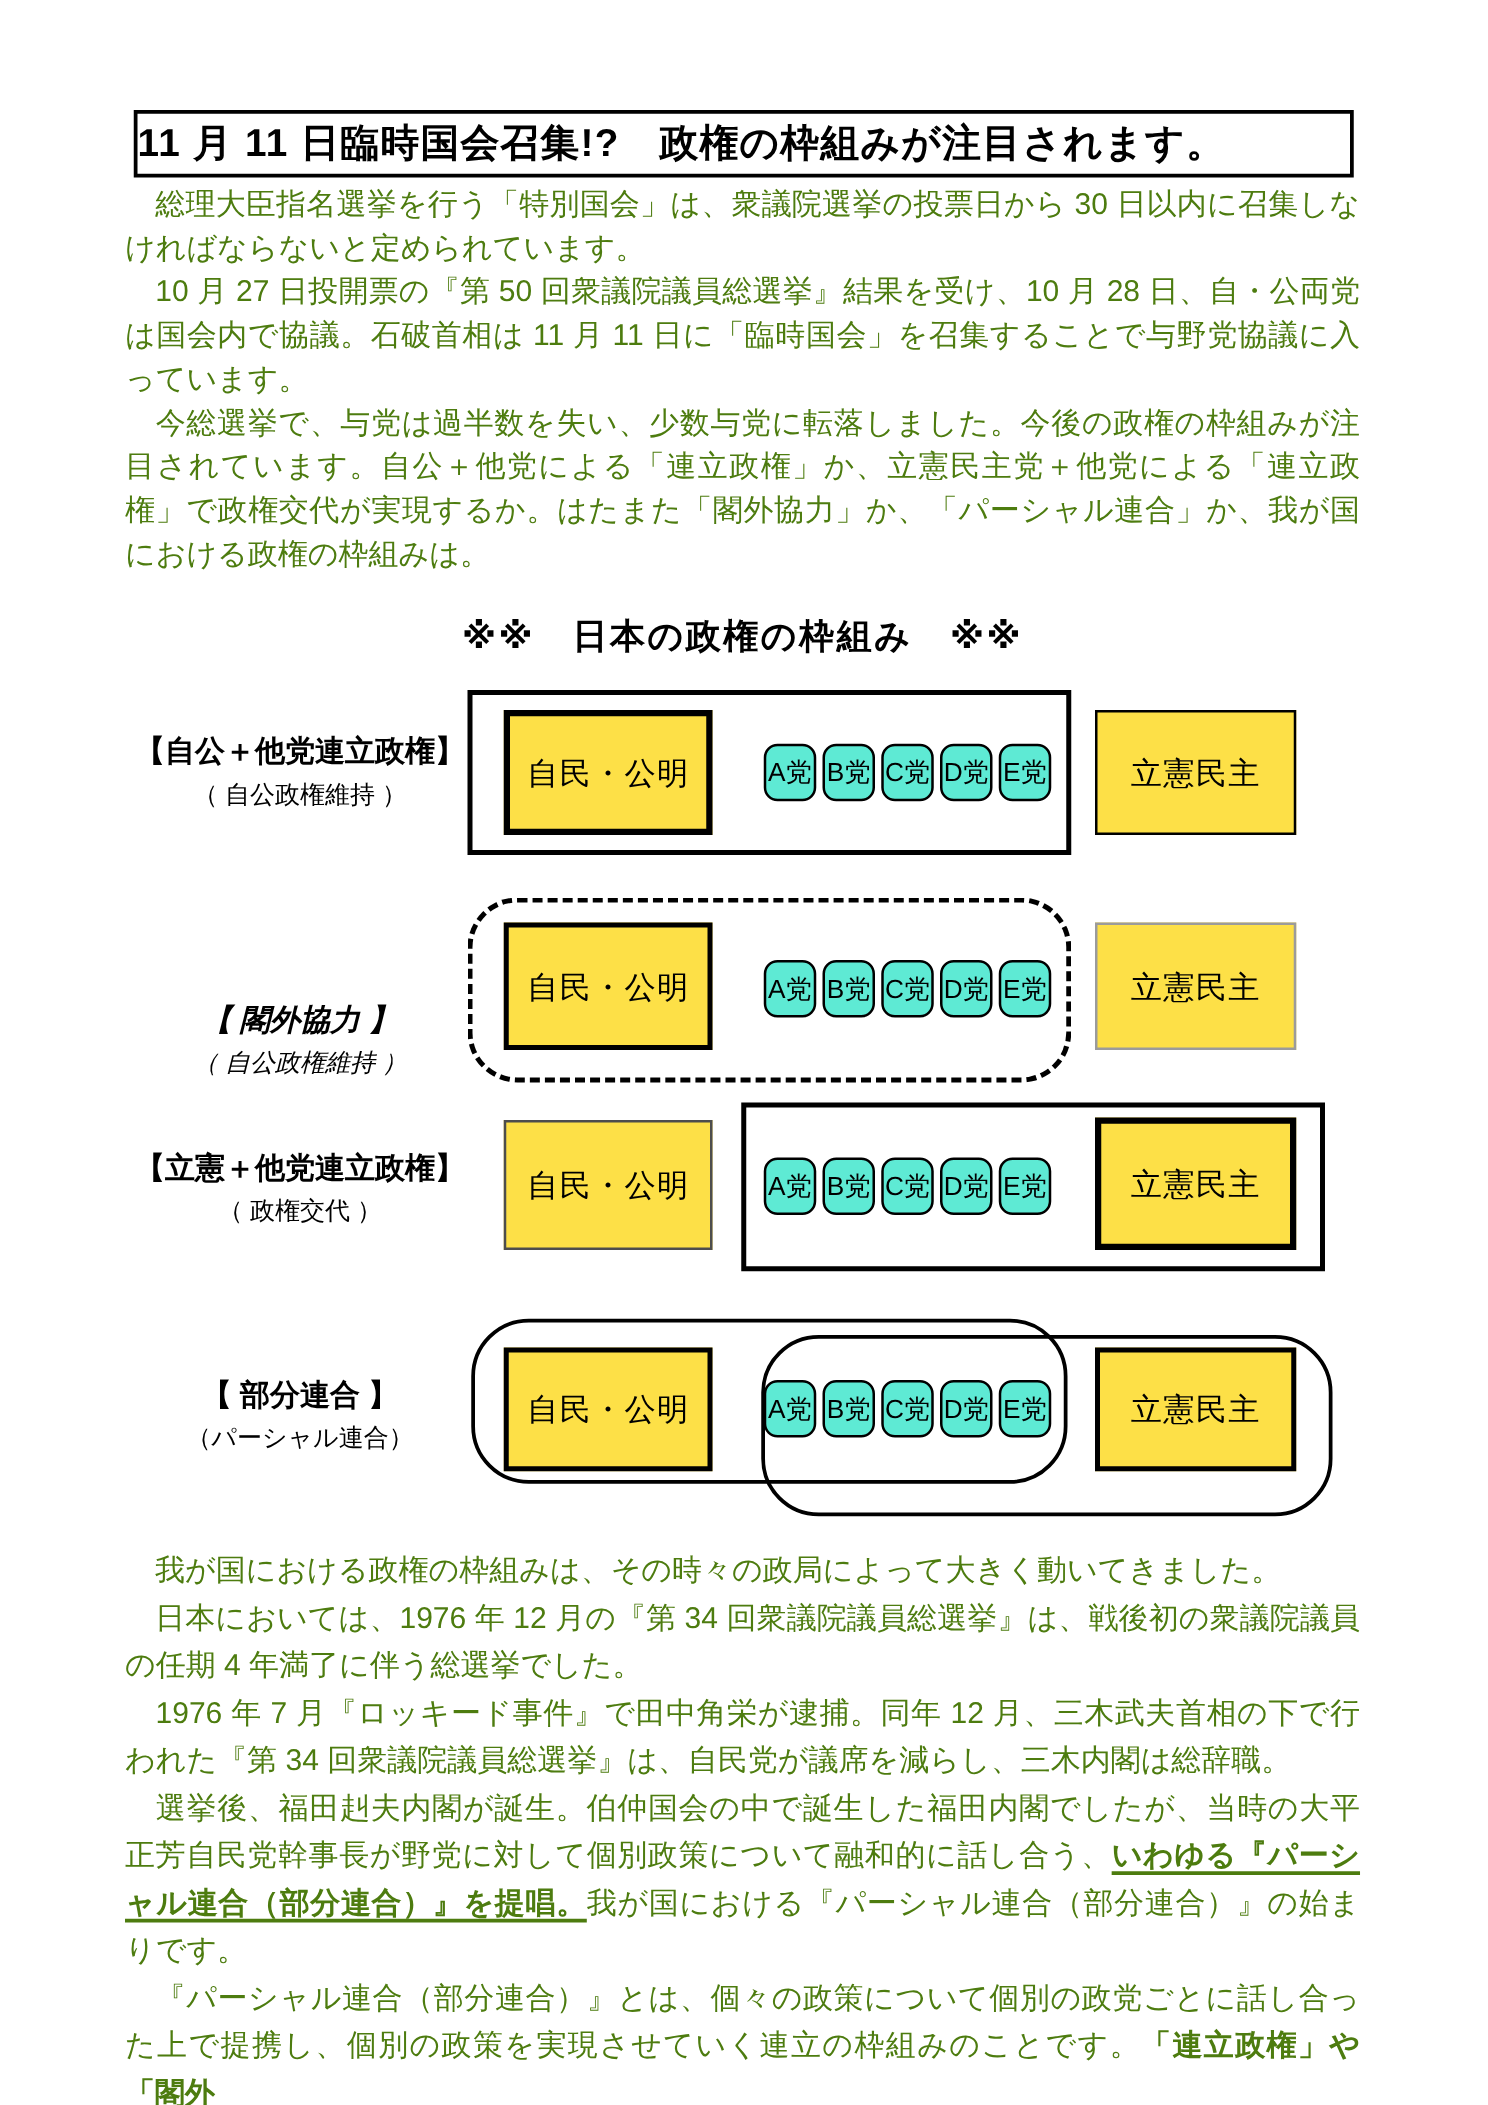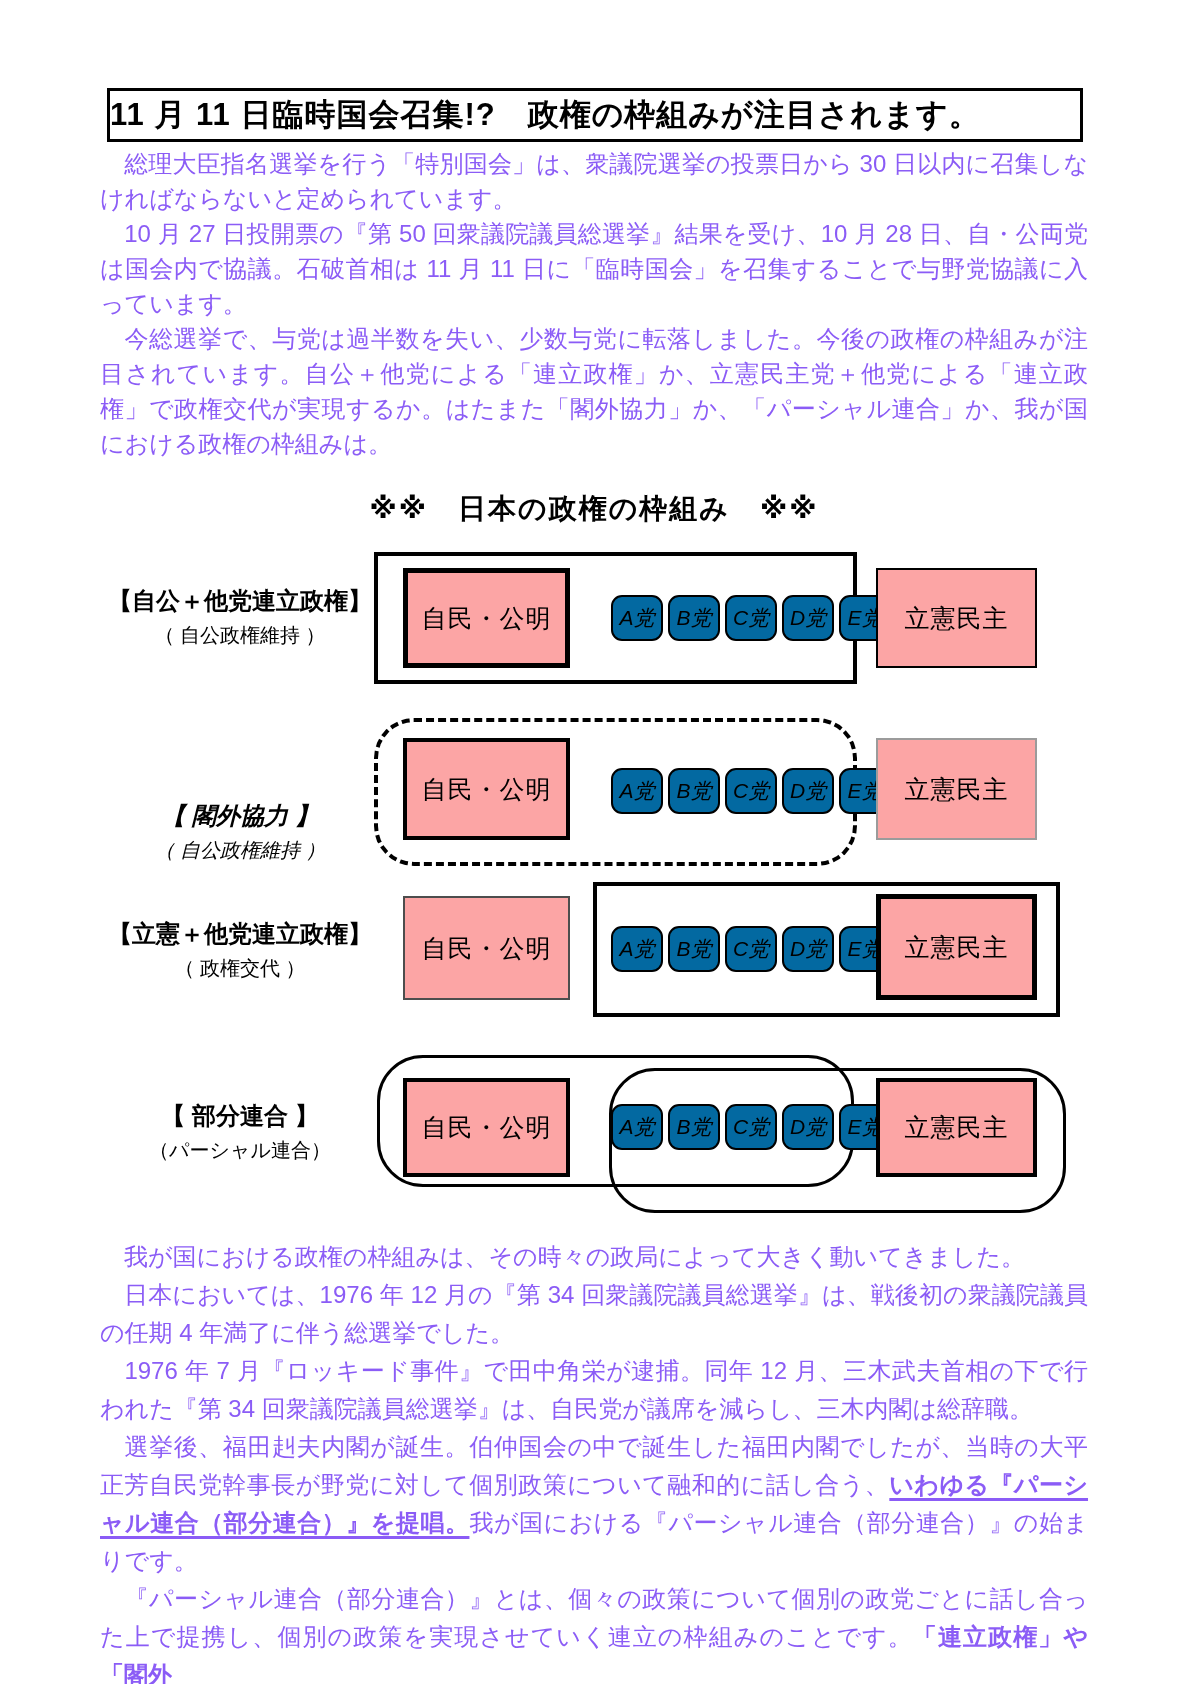--- a/index.html
+++ b/index.html
@@ -8,42 +8,42 @@
     font-family:"Liberation Sans","DejaVu Sans",sans-serif;overflow:hidden;
   }
   
   .banner{
     position:absolute;left:107px;top:88px;width:976px;height:54px;
     border:3px solid #000;box-sizing:border-box;
     display:flex;align-items:center;justify-content:flex-start;
   }
   .banner span{font-size:31px;font-weight:bold;letter-spacing:1px;white-space:nowrap;}
   
-  .textblock{position:absolute;left:100px;width:988px;font-size:24px;color:#8b5cf6;}
+  .textblock{position:absolute;left:100px;width:988px;font-size:24px;color:#4d7c0f;}
   .textblock p{margin:0;text-align:justify;}
   .intro{top:146px;line-height:35px;}
   .bottom{top:1238px;line-height:38px;}
   .bu{font-weight:bold;text-decoration:underline;text-decoration-thickness:2.5px;text-underline-offset:5px;}
   .bold{font-weight:bold;}
   
   .dtitle{
     position:absolute;left:100px;top:474px;width:988px;text-align:center;
     font-size:28px;font-weight:bold;letter-spacing:2px;margin-top:16px;
   }
   .frame{position:absolute;box-sizing:border-box;background:transparent;}
   .pbox{
-    position:absolute;box-sizing:border-box;background:#fca5a5;
+    position:absolute;box-sizing:border-box;background:#fde047;
     display:flex;align-items:center;justify-content:center;
     font-size:25px;letter-spacing:1px;white-space:nowrap;
   }
   .parties{position:absolute;display:flex;gap:5px;}
   .party{
-    box-sizing:border-box;width:52px;height:46px;border:2.5px solid #000;border-radius:11px;
-    background:#0369a1;display:flex;align-items:center;justify-content:center;
-    font-size:21px;white-space:nowrap;font-style:italic;
+    box-sizing:border-box;width:42px;height:46px;border:2.5px solid #000;border-radius:11px;
+    background:#5eead4;display:flex;align-items:center;justify-content:center;
+    font-size:21px;white-space:nowrap;
   }
   .d-label{position:absolute;left:100px;width:280px;text-align:center;}
   .d-label .main{font-size:24px;font-weight:bold;white-space:nowrap;}
   .d-label .sub{font-size:20px;margin-top:5px;white-space:nowrap;}
   
   #r1-outer{left:374px;top:552px;width:483px;height:132px;border:4px solid #000;}
   #r1-ldp{left:403px;top:568px;width:167px;height:100px;border:5px solid #000;}
   #r1-parties{left:611px;top:595px;}
   #r1-cdp{left:876px;top:568px;width:161px;height:100px;border:2px solid #000;}
   #lab1{top:585px;}

